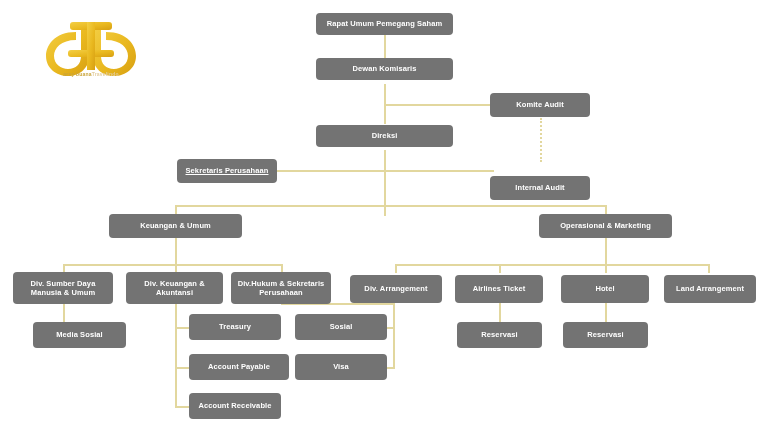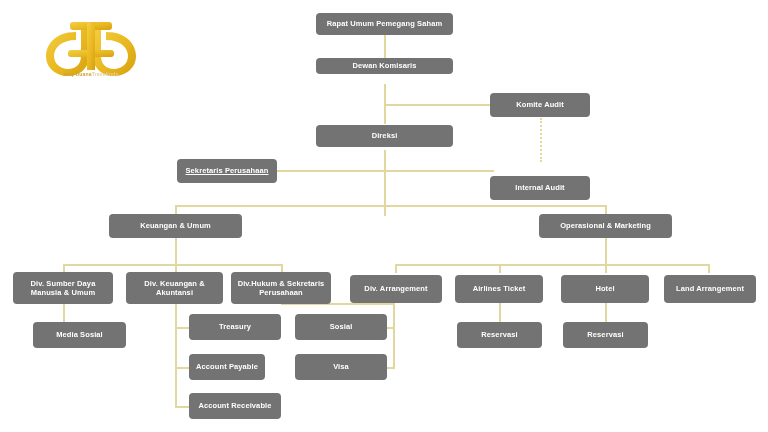--- a/index.html
+++ b/index.html
@@ -150,21 +150,21 @@
   <div class="line h" style="left:281px; top:303px; width:114px;"></div>
 
   <div class="line v" style="left:499px; top:303px; height:19px;"></div>
 
   <div class="line v" style="left:605px; top:303px; height:19px;"></div>
 
   <div class="node" style="left:316px; top:13px; width:137px; height:22px;">
     <span>Rapat Umum Pemegang Saham</span>
   </div>
 
-  <div class="node" style="left:316px; top:58px; width:137px; height:16px;">
+  <div class="node" style="left:316px; top:58px; width:137px; height:22px;">
     <span>Dewan Komisaris</span>
   </div>
 
   <div class="node" style="left:316px; top:125px; width:137px; height:22px;">
     <span>Direksi</span>
   </div>
 
   <div class="node" style="left:490px; top:93px; width:100px; height:24px;">
     <span>Komite Audit</span>
   </div>
@@ -214,21 +214,21 @@
   </div>
 
   <div class="node" style="left:17px; top:322px; width:93px; height:26px;margin-left:16px;">
     <span>Media Sosial</span>
   </div>
 
   <div class="node" style="left:189px; top:314px; width:92px; height:26px;">
     <span>Treasury</span>
   </div>
 
-  <div class="node" style="left:189px; top:354px; width:76px; height:26px;">
+  <div class="node" style="left:189px; top:354px; width:100px; height:26px;">
     <span>Account Payable</span>
   </div>
 
   <div class="node" style="left:189px; top:393px; width:92px; height:26px;">
     <span>Account Receivable</span>
   </div>
 
   <div class="node" style="left:295px; top:314px; width:92px; height:26px;">
     <span>Sosial</span>
   </div>

